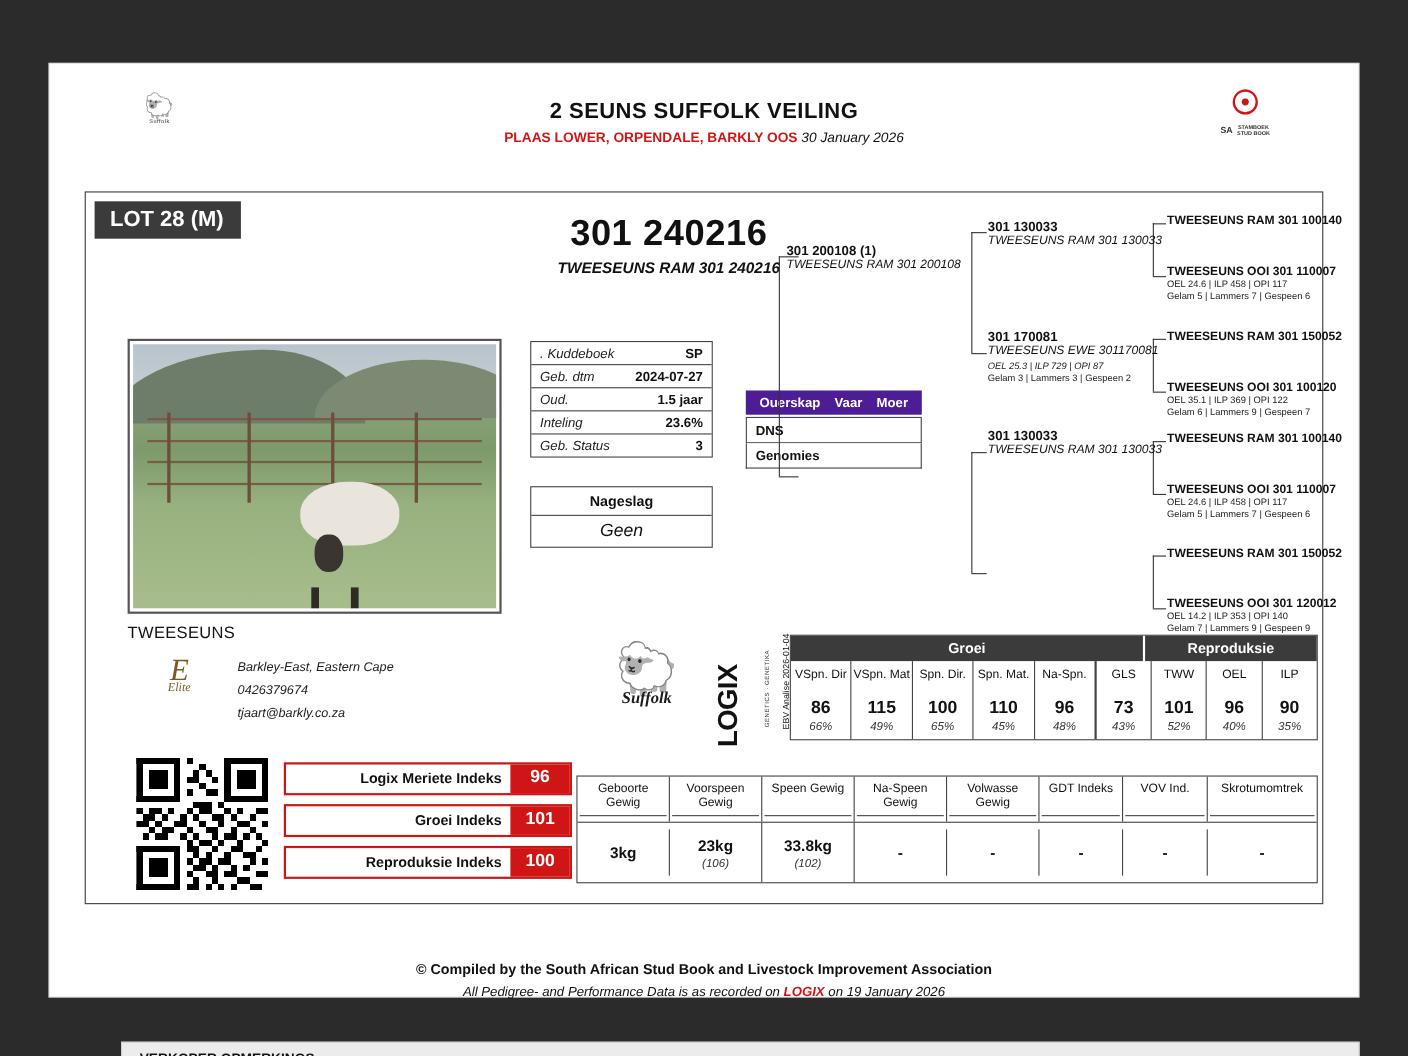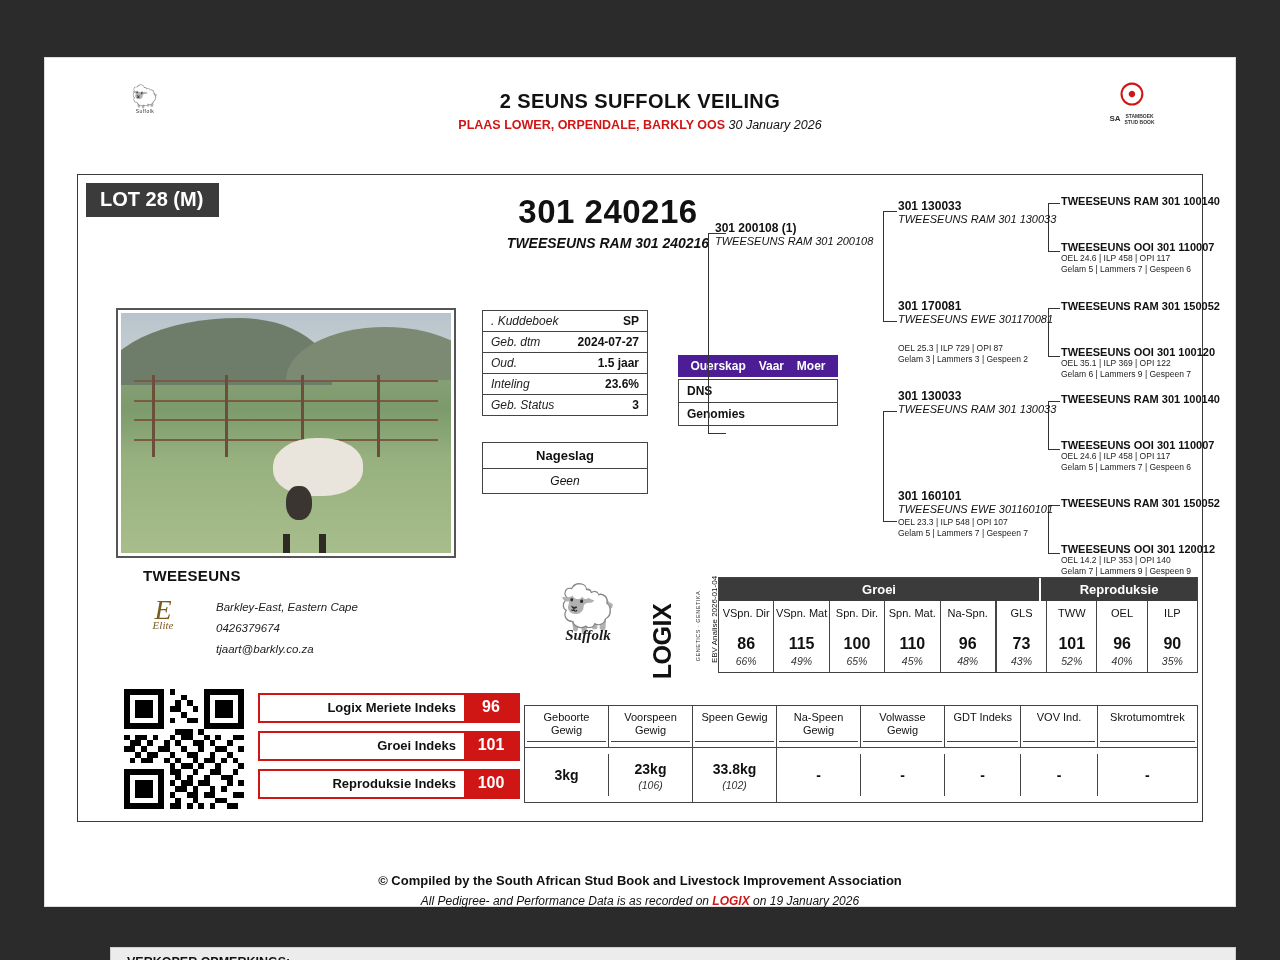--- a/index.html
+++ b/index.html
@@ -193,24 +193,23 @@
   }
 
   .breeder {
     position: absolute;
     left: 38px;
     top: 392px;
     width: 400px;
   }
   .breeder-name {
     font-size: 15px;
-    font-weight: bold;
+    font-weight: normal;
     color: #111;
     letter-spacing: .3px;
-    margin-left: 27px;
   }
   .breeder-logo {
     position: absolute;
     left: 8px;
     top: 28px;
     width: 78px;
     height: 60px;
     text-align: center;
     color: #7a5a20;
   }
@@ -352,21 +351,21 @@
     text-align: center;
   }
   .nageslag .t {
     font-size: 13px;
     font-weight: bold;
     padding: 5px 0;
     border-bottom: 1px solid #444;
     color: #111;
   }
   .nageslag .v {
-    font-size: 12px;
+    font-size: 16px;
     font-style: italic;
     padding: 5px 0;
     color: #111;
   }
 
   
   .ped {
     position: absolute;
     left: 575px;
     top: 18px;
@@ -659,35 +658,29 @@
 
 
       <div class="node" style="left:245px; top:6px; width:160px;">
         <div class="t2">301 130033</div>
         <div class="sub">TWEESEUNS RAM 301 130033</div>
       </div>
 
       <div class="node" style="left:245px; top:106px; width:160px;">
         <div class="t2">301 170081</div>
         <div class="sub">TWEESEUNS EWE 301170081</div>
-        <div class="small" style="margin-top:18px;">OEL 25.3 | ILP 729 | OPI 87</div>
+        <div class="small" style="margin-top:2px;font-style:italic;">OEL 25.3 | ILP 729 | OPI 87</div>
         <div class="small">Gelam 3 | Lammers 3 | Gespeen 2</div>
       </div>
 
       <div class="node" style="left:245px; top:196px; width:160px;">
         <div class="t2">301 130033</div>
         <div class="sub">TWEESEUNS RAM 301 130033</div>
       </div>
 
-      <div class="node" style="left:245px; top:296px; width:160px;">
-        <div class="t2">301 160101</div>
-        <div class="sub">TWEESEUNS EWE 301160101</div>
-        <div class="small" style="margin-top:2px;">OEL 23.3 | ILP 548 | OPI 107</div>
-        <div class="small">Gelam 5 | Lammers 7 | Gespeen 7</div>
-      </div>
 
       <div class="node" style="left:408px; top:2px; width:180px;">
         <div class="t3">TWEESEUNS RAM 301 100140</div>
       </div>
       <div class="node" style="left:408px; top:48px; width:180px;">
         <div class="t3">TWEESEUNS OOI 301 110007</div>
         <div class="small">OEL 24.6 | ILP 458 | OPI 117</div>
         <div class="small">Gelam 5 | Lammers 7 | Gespeen 6</div>
       </div>
       <div class="node" style="left:408px; top:107px; width:180px;">

